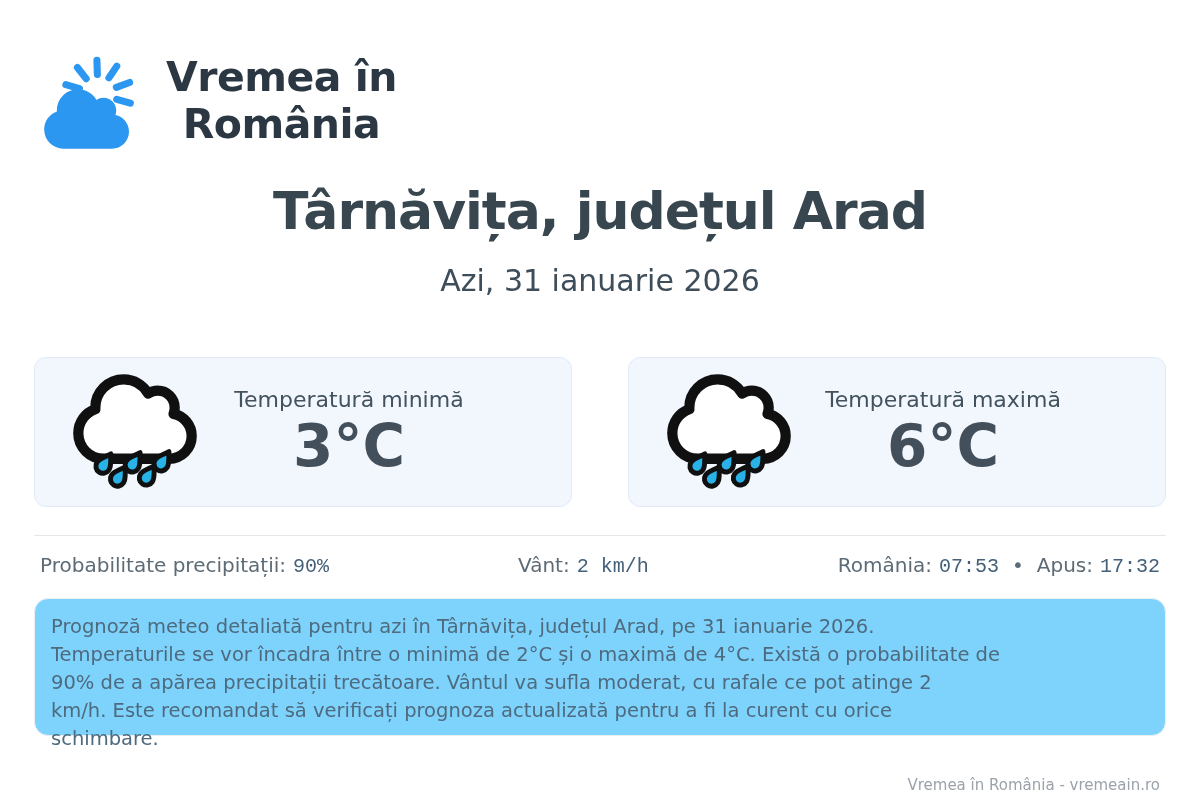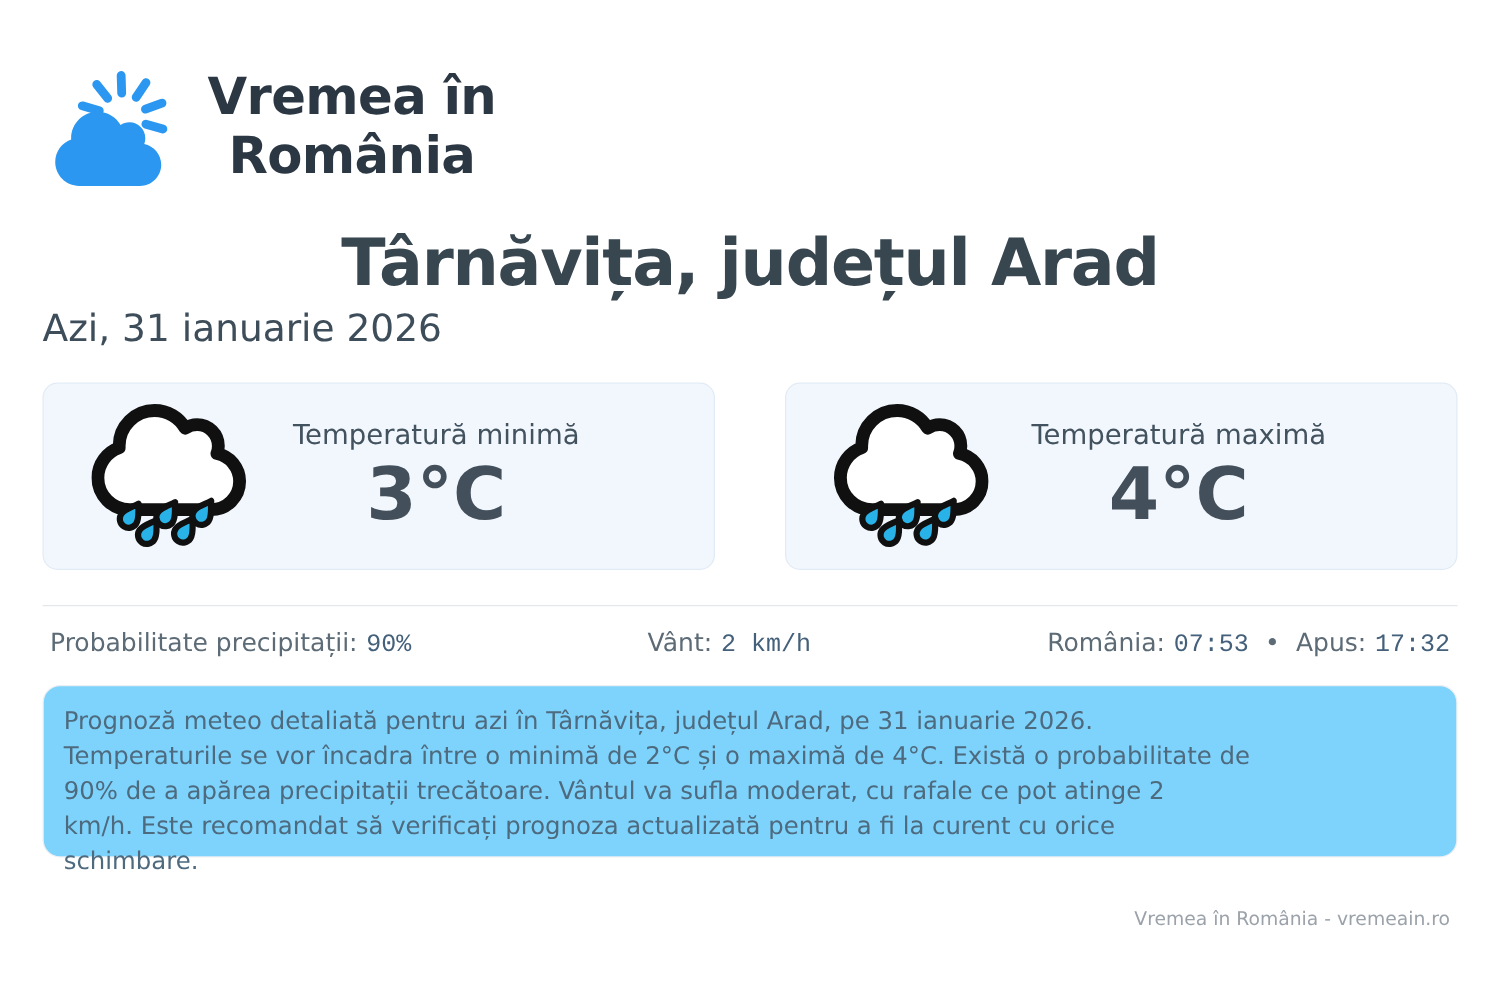--- a/index.html
+++ b/index.html
@@ -8,24 +8,24 @@
   .page { width: 1200px; height: 800px; padding: 0 34px; }
 
   
   .brand { display: flex; align-items: center; gap: 22px; padding-top: 48px; margin-left: 4px; }
   .brand-logo { width: 106px; height: 106px; flex: 0 0 auto; }
   .brand-name { font-weight: bold; font-size: 41px; line-height: 47px; color: #2c3744; letter-spacing: -0.5px; text-align: center; }
 
   
   .title { margin-top: 26px; text-align: center; font-size: 52px; line-height: 62px;
            font-weight: bold; color: #37464f; letter-spacing: -1px; }
-  .subtitle { margin-top: 4px; text-align: left; font-size: 30px; line-height: 36px; color: #3e4d5a; }
+  .subtitle { margin-top: 21px; text-align: center; font-size: 30px; line-height: 36px; color: #3e4d5a; }
 
   
-  .cards { margin-top: 24px; display: flex; gap: 56px; }
+  .cards { margin-top: 58px; display: flex; gap: 56px; }
   .card { flex: 1 1 0; height: 150px; background: #f2f7fd; border: 1px solid #e2ebf5;
           border-radius: 12px; display: flex; align-items: center; }
   .card-icon { width: 124px; height: 126px; margin-left: 38px; flex: 0 0 auto; }
   .card-text { flex: 1 1 auto; text-align: center; padding-right: 70px; }
   .card-label { font-size: 22px; color: #42525e; margin-bottom: 3px; }
   .card-value { font-size: 58px; line-height: 62px; font-weight: bold; color: #434f5b; }
 
   
   .stats-divider { border: none; border-top: 1px solid #e4e7ea; margin-top: 28px; }
   .stats { display: flex; justify-content: space-between; align-items: center;
@@ -99,21 +99,21 @@
             <path transform="translate(150,505) rotate(33)" d="M0,-62 C14,-34 40,-10 40,20 A40,40 0 1 1 -40,20 C-40,-10 -14,-34 0,-62 Z"></path>
             <path transform="translate(315,498) rotate(33)" d="M0,-62 C14,-34 40,-10 40,20 A40,40 0 1 1 -40,20 C-40,-10 -14,-34 0,-62 Z"></path>
             <path transform="translate(478,492) rotate(33)" d="M0,-62 C14,-34 40,-10 40,20 A40,40 0 1 1 -40,20 C-40,-10 -14,-34 0,-62 Z"></path>
             <path transform="translate(232,578) rotate(33)" d="M0,-62 C14,-34 40,-10 40,20 A40,40 0 1 1 -40,20 C-40,-10 -14,-34 0,-62 Z"></path>
             <path transform="translate(395,572) rotate(33)" d="M0,-62 C14,-34 40,-10 40,20 A40,40 0 1 1 -40,20 C-40,-10 -14,-34 0,-62 Z"></path>
           </g>
         </g>
       </svg>
       <div class="card-text">
         <div class="card-label">Temperatură maximă</div>
-        <div class="card-value">4°C</div>
+        <div class="card-value">6°C</div>
       </div>
     </div>
 
   </div>
 
   <hr class="stats-divider">
   <div class="stats">
     <div class="stat">
       <span class="stat-label">Probabilitate precipitații:</span>
       <span class="stat-value">90%</span>

